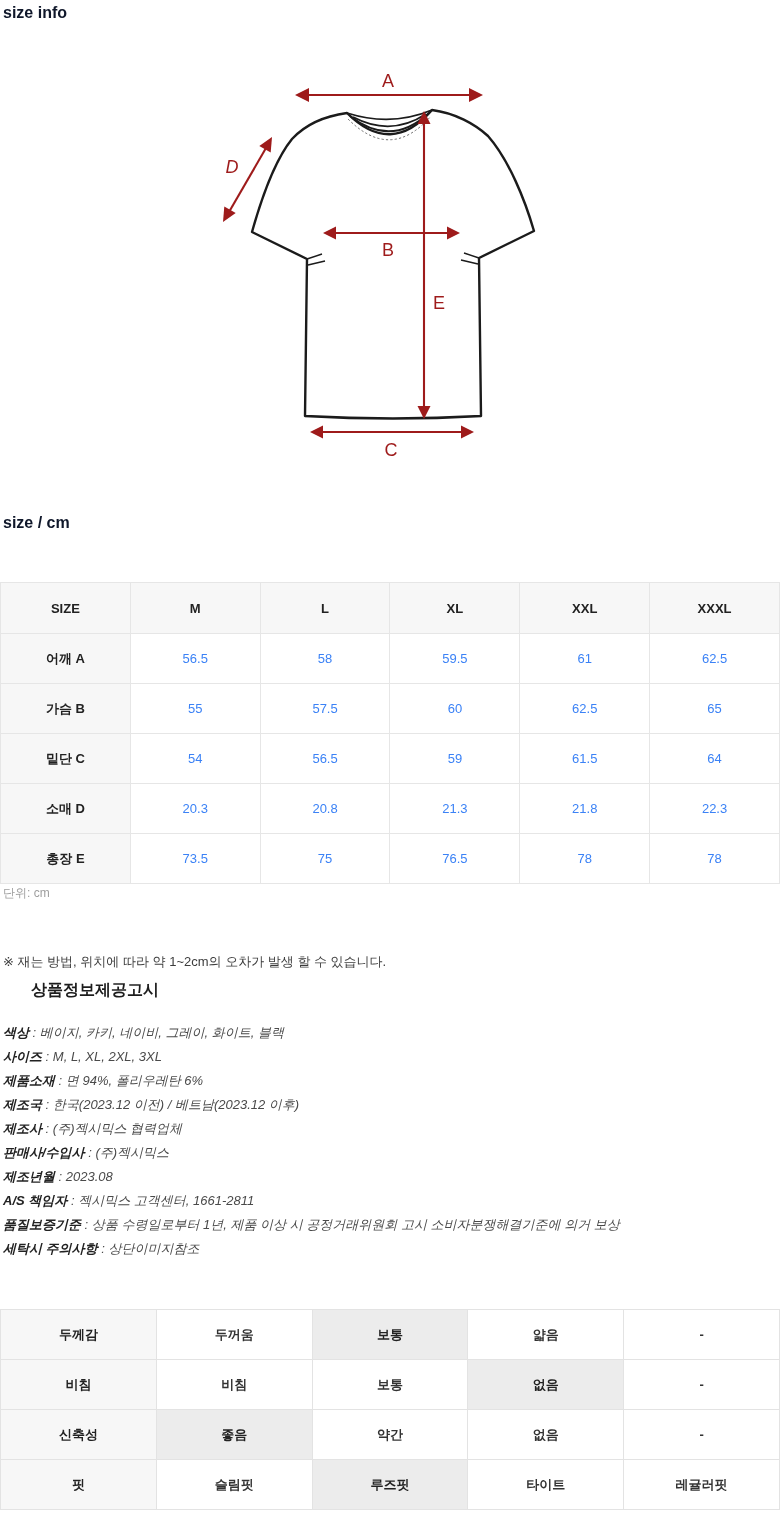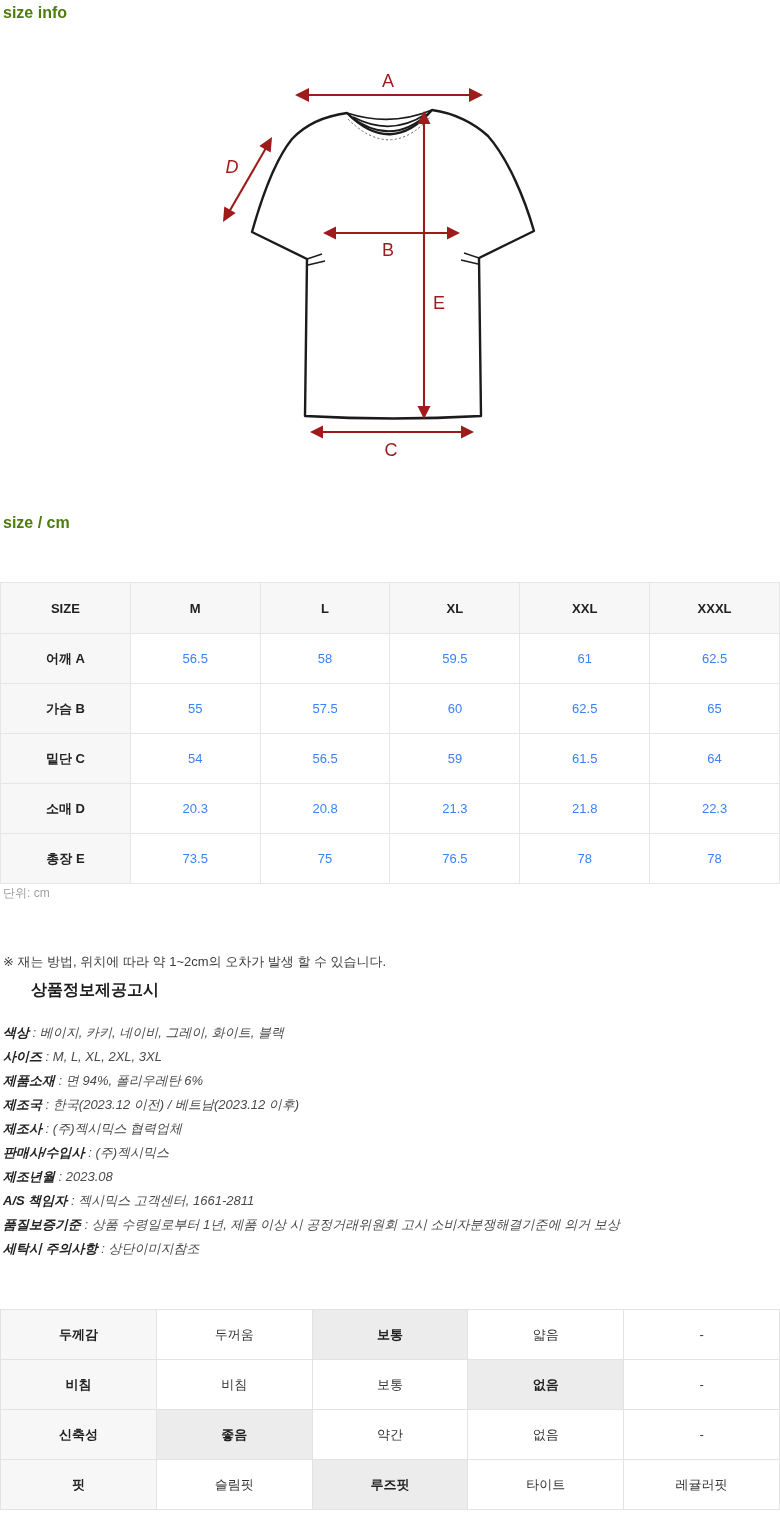--- a/index.html
+++ b/index.html
@@ -6,21 +6,21 @@
   html,body { background:#fff; }
   body {
     width:780px; height:1514px; position:relative;
     font-family:"Liberation Sans","DejaVu Sans",sans-serif;
     color:#333;
   }
   .page { position:absolute; inset:0; width:780px; height:1514px; background:#fff; }
 
   .section-heading {
     position:absolute; left:3px;
-    font-size:16px; font-weight:700; color:#4d7c0f; letter-spacing:0;
+    font-size:16px; font-weight:700; color:#0f172a; letter-spacing:0;
   }
   #size-info-heading { top:4px; }
   #size-cm-heading  { top:514px; }
 
   
   #diagram { position:absolute; left:195px; top:60px; width:390px; height:410px; }
   .shirt-outline { fill:#ffffff; stroke:#1b1b1b; stroke-width:2.4; stroke-linejoin:round; }
   .collar-line   { fill:none; stroke:#1b1b1b; stroke-width:1.8; }
   .stitch-line   { fill:none; stroke:#6b6b6b; stroke-width:1; stroke-dasharray:2.2 2.2; }
   .wrinkle       { fill:none; stroke:#1b1b1b; stroke-width:1.4; }
@@ -60,21 +60,21 @@
   
   #attr-table {
     position:absolute; left:0; top:1309px; width:780px;
     border-collapse:collapse; table-layout:fixed;border-radius:24px;
   }
   #attr-table th, #attr-table td {
     border:1px solid #e3e3e3; text-align:center; vertical-align:middle;
     height:50px; font-size:13px; color:#333;
   }
   #attr-table th { background:#f7f7f7; font-weight:700; color:#222; }
-  #attr-table td { background:#fff; font-weight:400; }
+  #attr-table td { background:#fff; font-weight:700; }
   #attr-table td.selected { background:#ececec; font-weight:700; color:#222; }
 </style>
 </head>
 <body>
 
 <div class="page">
 
   <div id="size-info-heading" class="section-heading">size info</div>
 
   <svg id="diagram" viewBox="0 0 390 410">

